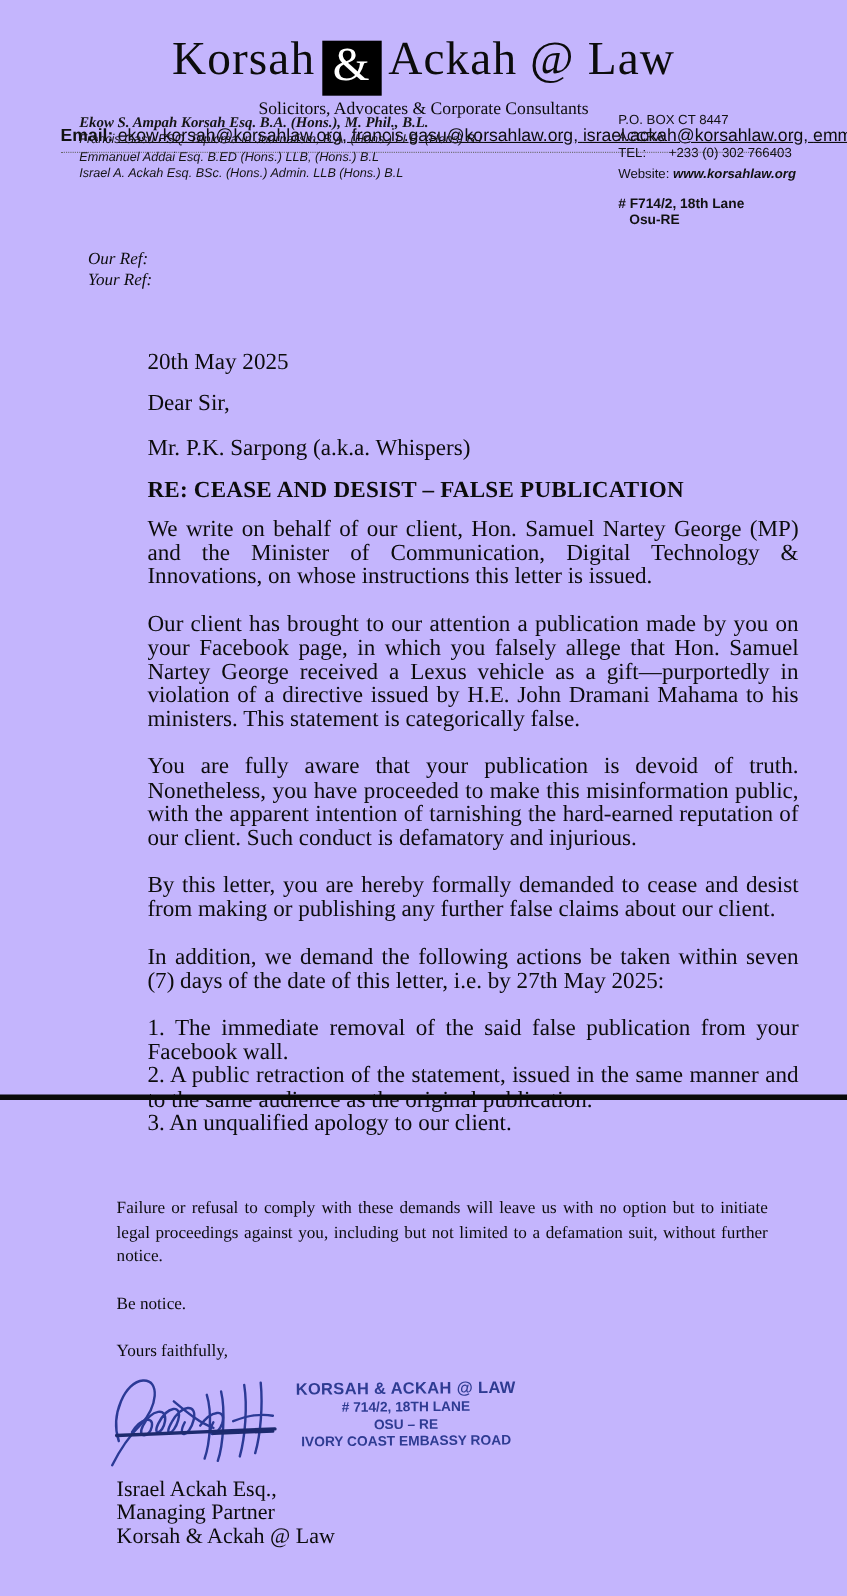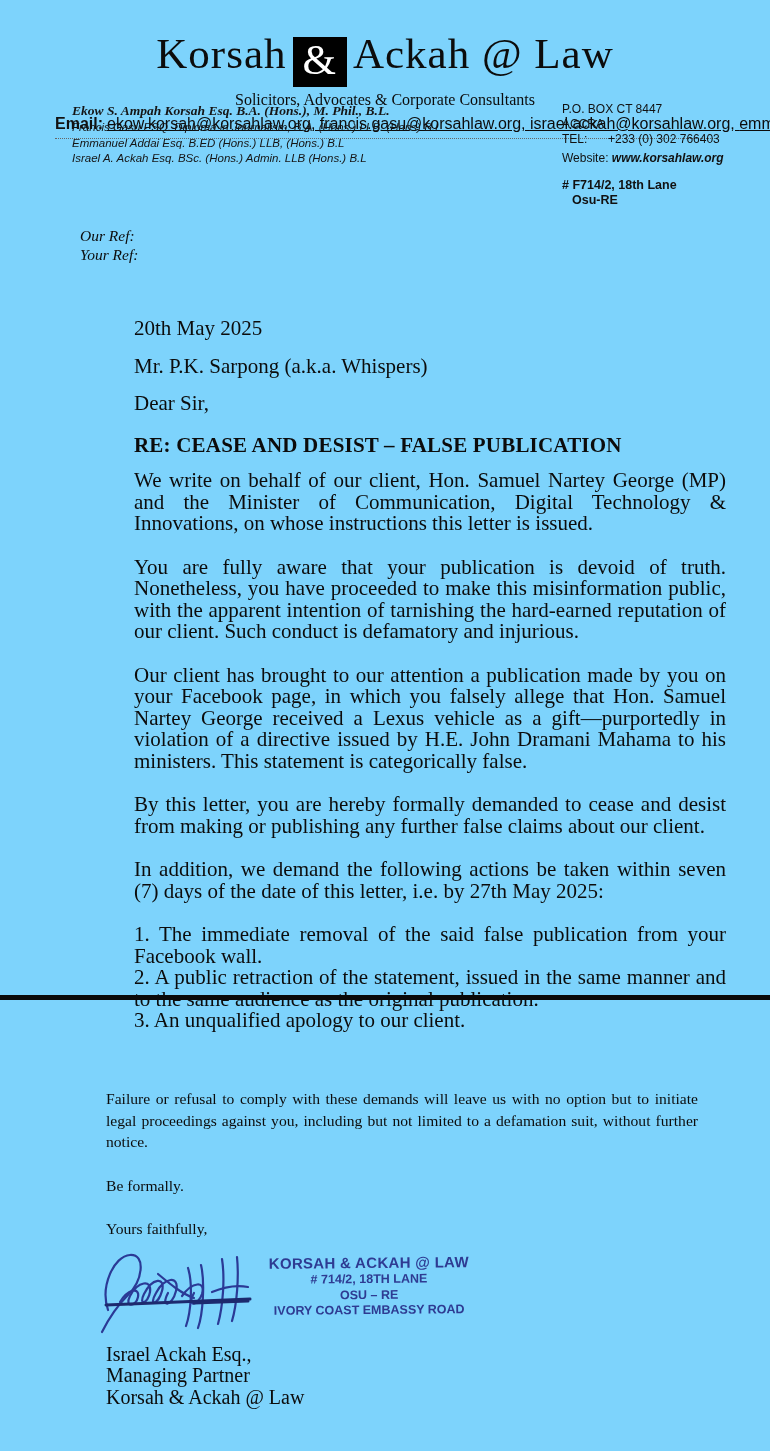--- a/index.html
+++ b/index.html
@@ -2,21 +2,21 @@
 <html><head>
 <meta charset="utf-8">
 <style>
   * { margin: 0; padding: 0; box-sizing: border-box; }
   html, body { background: #ffffff; }
   body { font-family: "Liberation Serif", serif; color: #111; }
   .page {
     position: relative;
     width: 770px;
     height: 1451px;
-    background: #7dd3fc;
+    background: #c4b5fd;
     overflow: hidden;
     margin: 0 auto;
   }
 
   
   .letterhead { position: absolute; top: 30px; left: 0; right: 0; }
   .firm-title {
     text-align: center;
     font-size: 43px;
     line-height: 48px;
@@ -167,40 +167,40 @@
     </div>
   </div>
 
   <div class="refs">
     <div>Our Ref:</div>
     <div>Your Ref:</div>
   </div>
 
   <div class="body-p1">
     <div class="line-block">20th May 2025</div>
+    <div class="line-block salutation">Dear Sir,</div>
     <div class="line-block">Mr. P.K. Sarpong (a.k.a. Whispers)</div>
-    <div class="line-block salutation">Dear Sir,</div>
     <div class="subject">RE: CEASE AND DESIST – FALSE PUBLICATION</div>
     <p class="para">We write on behalf of our client, Hon. Samuel Nartey George (MP) and the Minister of Communication, Digital Technology &amp; Innovations, on whose instructions this letter is issued.</p>
+    <p class="para">Our client has brought to our attention a publication made by you on your Facebook page, in which you falsely allege that Hon. Samuel Nartey George received a Lexus vehicle as a gift—purportedly in violation of a directive issued by H.E. John Dramani Mahama to his ministers. This statement is categorically false.</p>
     <p class="para">You are fully aware that your publication is devoid of truth. Nonetheless, you have proceeded to make this misinformation public, with the apparent intention of tarnishing the hard-earned reputation of our client. Such conduct is defamatory and injurious.</p>
-    <p class="para">Our client has brought to our attention a publication made by you on your Facebook page, in which you falsely allege that Hon. Samuel Nartey George received a Lexus vehicle as a gift—purportedly in violation of a directive issued by H.E. John Dramani Mahama to his ministers. This statement is categorically false.</p>
     <p class="para">By this letter, you are hereby formally demanded to cease and desist from making or publishing any further false claims about our client.</p>
     <p class="para">In addition, we demand the following actions be taken within seven (7) days of the date of this letter, i.e. by 27th May 2025:</p>
     <div class="demands">
       <div class="demand">1. The immediate removal of the said false publication from your Facebook wall.</div>
       <div class="demand">2. A public retraction of the statement, issued in the same manner and to the same audience as the original publication.</div>
       <div class="demand">3. An unqualified apology to our client.</div>
     </div>
   </div>
 
   <div class="page-divider"></div>
 
   <div class="body-p2">
     <p class="para">Failure or refusal to comply with these demands will leave us with no option but to initiate legal proceedings against you, including but not limited to a defamation suit, without further notice.</p>
-    <div class="be-advised">Be formally.</div>
+    <div class="be-advised">Be notice.</div>
     <div class="closing">Yours faithfully,</div>
 
     <div class="sig-area">
       <svg class="signature-svg" width="175" height="95" viewBox="0 0 175 95" fill="none" xmlns="http://www.w3.org/2000/svg">
         <g stroke="#2b3a96" stroke-width="2.2" stroke-linecap="round" fill="none">
           <path d="M 10,64 C 2,40 16,10 32,9 C 48,8 45,34 30,49 C 18,61 10,74 4,86"></path>
           <path d="M 22,56 C 30,43 42,41 40,51 C 38,61 26,62 32,50 C 40,35 54,33 52,46 C 50,58 40,60 46,48 C 54,32 68,30 64,45 C 60,59 50,61 58,47 C 66,31 82,29 78,45 C 74,61 62,62 70,47"></path>
           <path d="M 60,28 C 72,38 84,48 96,52"></path>
           <path d="M 90,22 C 95,38 93,66 88,80"></path>
           <path d="M 103,19 C 107,36 105,68 100,82"></path>

